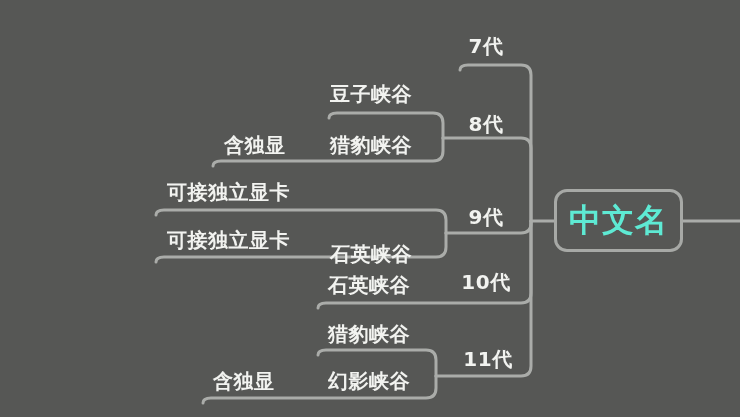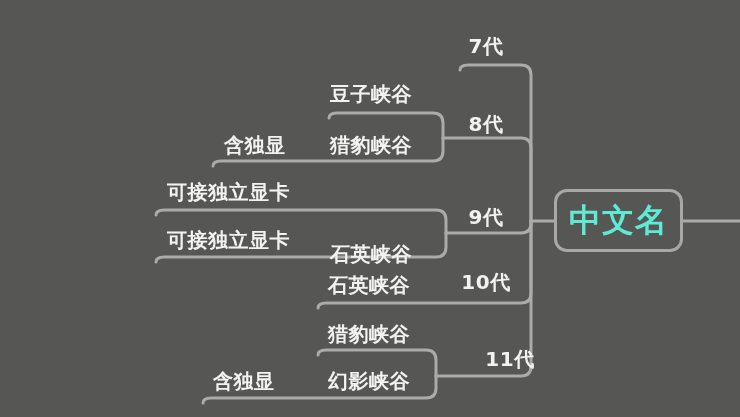--- a/index.html
+++ b/index.html
@@ -56,21 +56,21 @@
     <path d="M410 233 V247 Q410 257 400 257 H128 Q120 257 120 262"></path>
 
     <path d="M400 376 V360 Q400 350 390 350 H290 Q282 350 282 355"></path>
     <path d="M400 376 V388 Q400 398 390 398 H175 Q167 398 167 403"></path>
   </svg>
 
   <span class="lbl gen" style="left:450px;top:34px">7代</span>
   <span class="lbl gen" style="left:450px;top:112px">8代</span>
   <span class="lbl gen" style="left:450px;top:205px">9代</span>
   <span class="lbl gen" style="left:450px;top:270px">10代</span>
-  <span class="lbl gen" style="left:474px;top:347px">11代</span>
+  <span class="lbl gen" style="left:452px;top:347px">11代</span>
 
   <span class="lbl" style="left:294px;top:82px">豆子峡谷</span>
   <span class="lbl" style="left:294px;top:133px">猎豹峡谷</span>
   <span class="lbl" style="left:294px;top:242px">石英峡谷</span>
   <span class="lbl" style="left:292px;top:273px">石英峡谷</span>
   <span class="lbl" style="left:292px;top:322px">猎豹峡谷</span>
   <span class="lbl" style="left:292px;top:369px">幻影峡谷</span>
 
   <span class="lbl" style="left:188px;top:133px">含独显</span>
   <span class="lbl" style="left:131px;top:180px">可接独立显卡</span>

